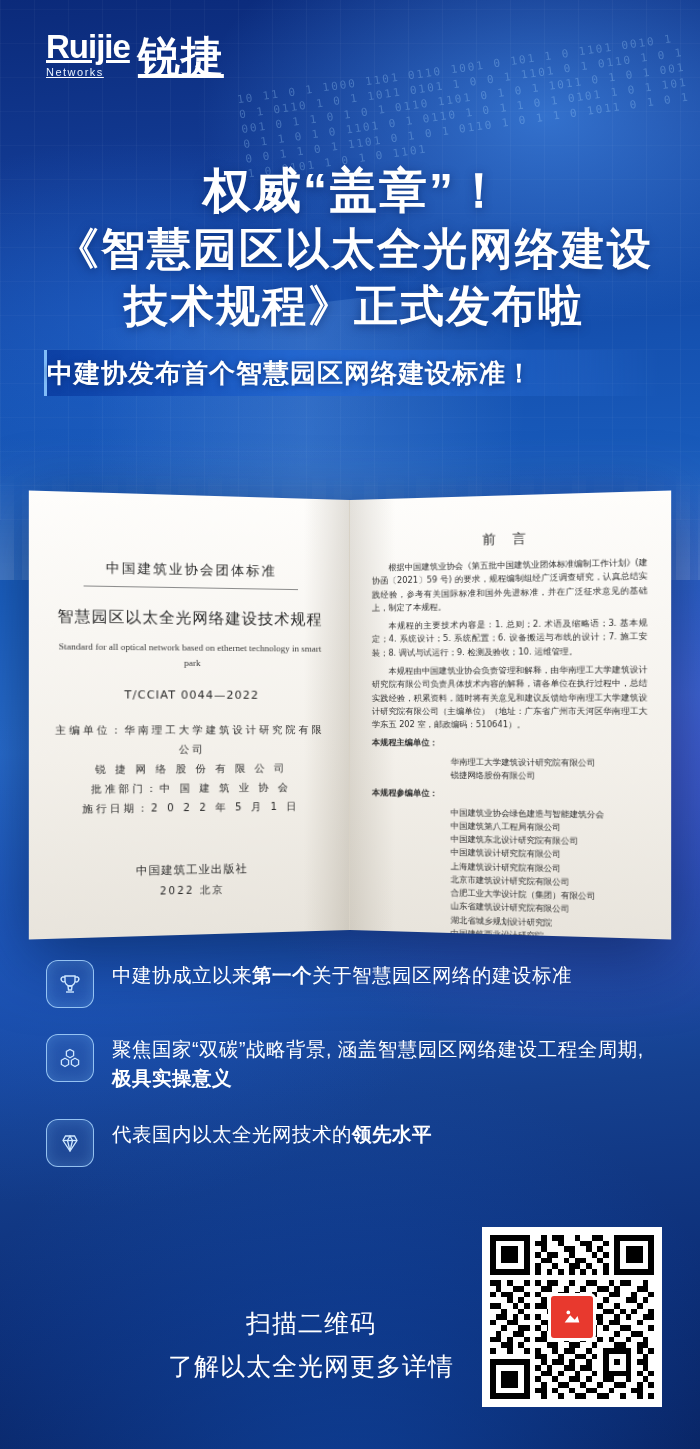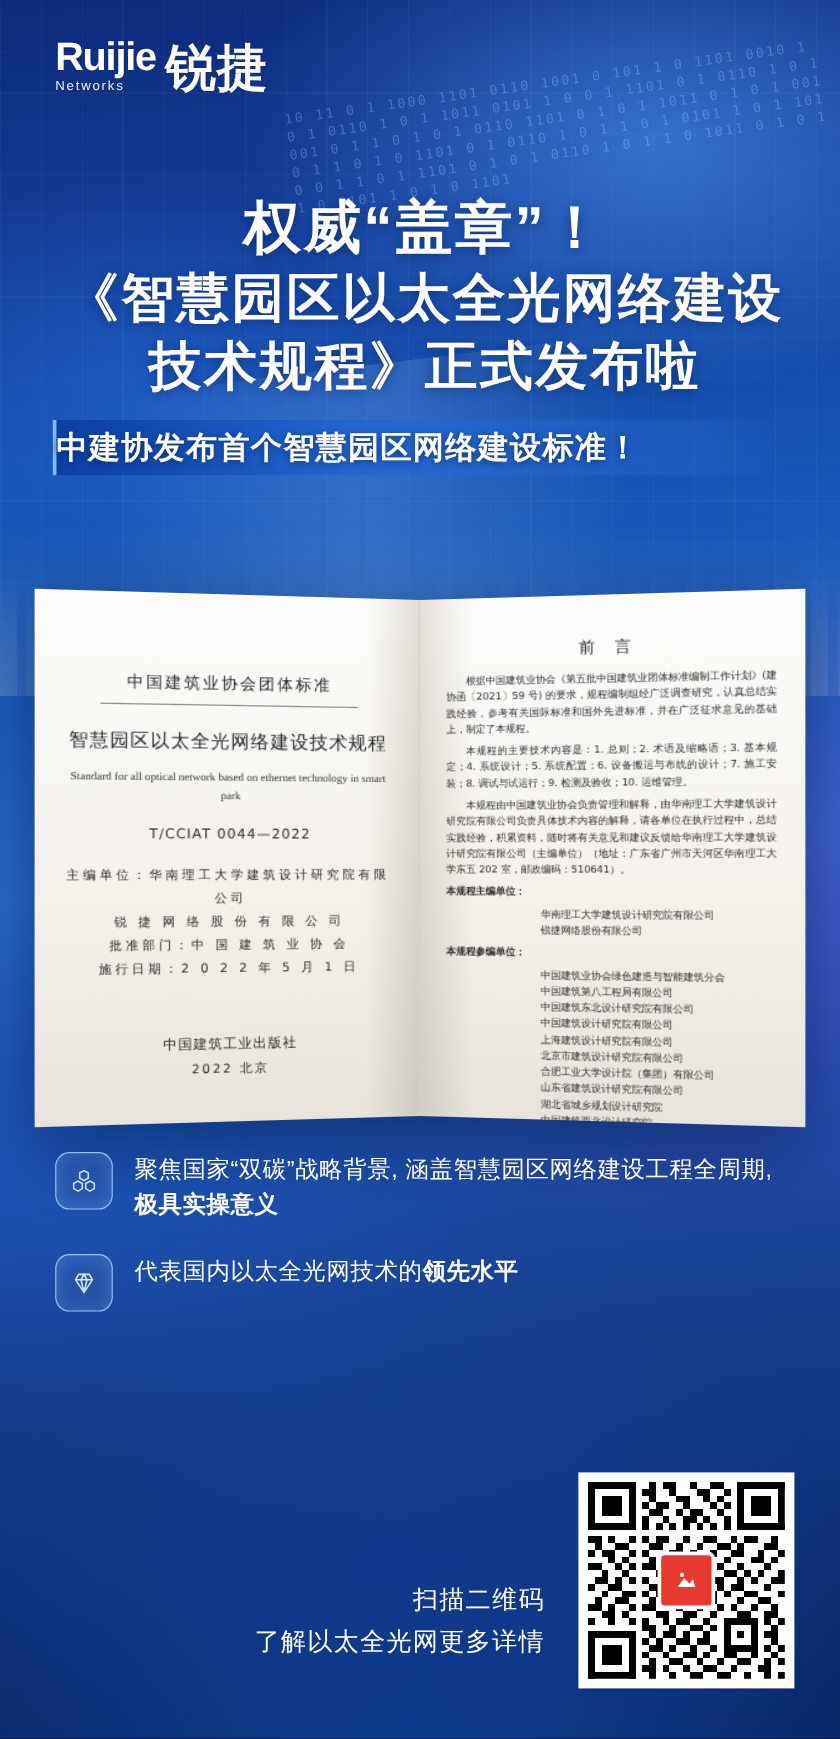--- a/index.html
+++ b/index.html
@@ -79,20 +79,21 @@
   }
 
   
   .logo {
     position: absolute;
     left: 46px; top: 30px;
     display: flex;
     align-items: flex-start;
     gap: 8px;
     color: #fff;
+    text-decoration: underline;
   }
   .logo-mark {
     display: flex;
     flex-direction: column;
     line-height: 1;
   }
   .logo-word {
     font-size: 33px;
     font-weight: bold;
     letter-spacing: -1px;
@@ -275,21 +276,21 @@
     justify-content: center;
   }
   .qr-center svg { display:block; }
   .qr-caption {
     position: absolute;
     right: 246px; bottom: 62px;
     text-align: right;
     color: #ffffff;
     line-height: 1.7;
   }
-  .qr-caption div { font-size: 21px; letter-spacing: 1px; }
+  .qr-caption div { font-size: 25px; letter-spacing: 1px; text-align: center; }
 </style>
 </head>
 <body>
 
 <div class="poster">
 
   <div class="tech-grid"></div>
   <div class="code-rain">10 11 0 1 1000 1101 0110 1001 0 101 1 0 1101 0010 1 0 1 0110 1 0 1 1011 0101 1 0 0 1 1101 0 1 0110 1 0 1001 0 1 1 0 1 0 1 0110 1101 0 1 0 1 1011 0 1 0 1 0010 1 1 0 1 0 1101 0 1 0110 1 0 1 1 0 1 0101 1 0 1 1010 0 1 1 0 1 1101 0 1 0 1 0110 1 0 1 1 0 1011 0 1 0 1 1 0 0101 1 0 1 0 1101</div>
   <div class="glow-sweep"></div>
   <div class="city-silhouette"></div>
@@ -355,20 +356,34 @@
           <div>湖北省城乡规划设计研究院</div>
           <div>中国建筑西北设计研究院</div>
 
         </div>
       </div>
     </div>
   </div>
 
   <div class="features">
 
+    <div class="feature">
+      <div class="f-icon">
+        <svg width="24" height="24" viewBox="0 0 24 24" fill="none" stroke="#cfe8ff" stroke-width="1.4">
+          <path d="M7 4h10v5a5 5 0 0 1-10 0V4z"></path>
+          <path d="M7 5H4.5a2.5 2.5 0 0 0 2.5 4.5"></path>
+          <path d="M17 5h2.5a2.5 2.5 0 0 1-2.5 4.5"></path>
+          <path d="M10 14h4l-.5 4h-3z"></path>
+          <path d="M8 20h8"></path>
+        </svg>
+      </div>
+      <div class="f-text">
+        <span>中建协成立以来</span><span class="b">第一个</span><span>关于智慧园区网络的建设标准</span>
+      </div>
+    </div>
 
 
     <div class="feature">
       <div class="f-icon">
         <svg width="24" height="24" viewBox="0 0 24 24" fill="none" stroke="#cfe8ff" stroke-width="1.3">
           <path d="M12 3.5l3.6 2v4.2L12 11.8 8.4 9.7V5.5z"></path>
           <path d="M7 12.3l3.6 2v4.2L7 20.6l-3.6-2.1v-4.2z"></path>
           <path d="M17 12.3l3.6 2v4.2L17 20.6l-3.6-2.1v-4.2z"></path>
         </svg>
       </div>

